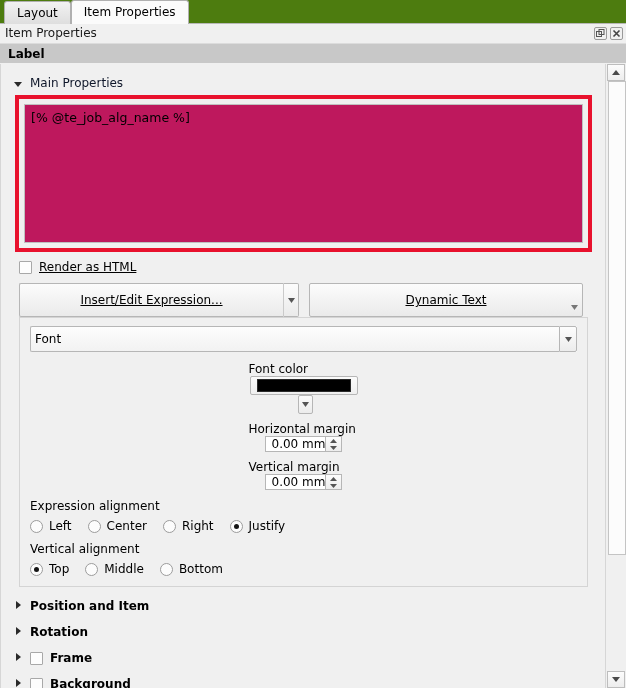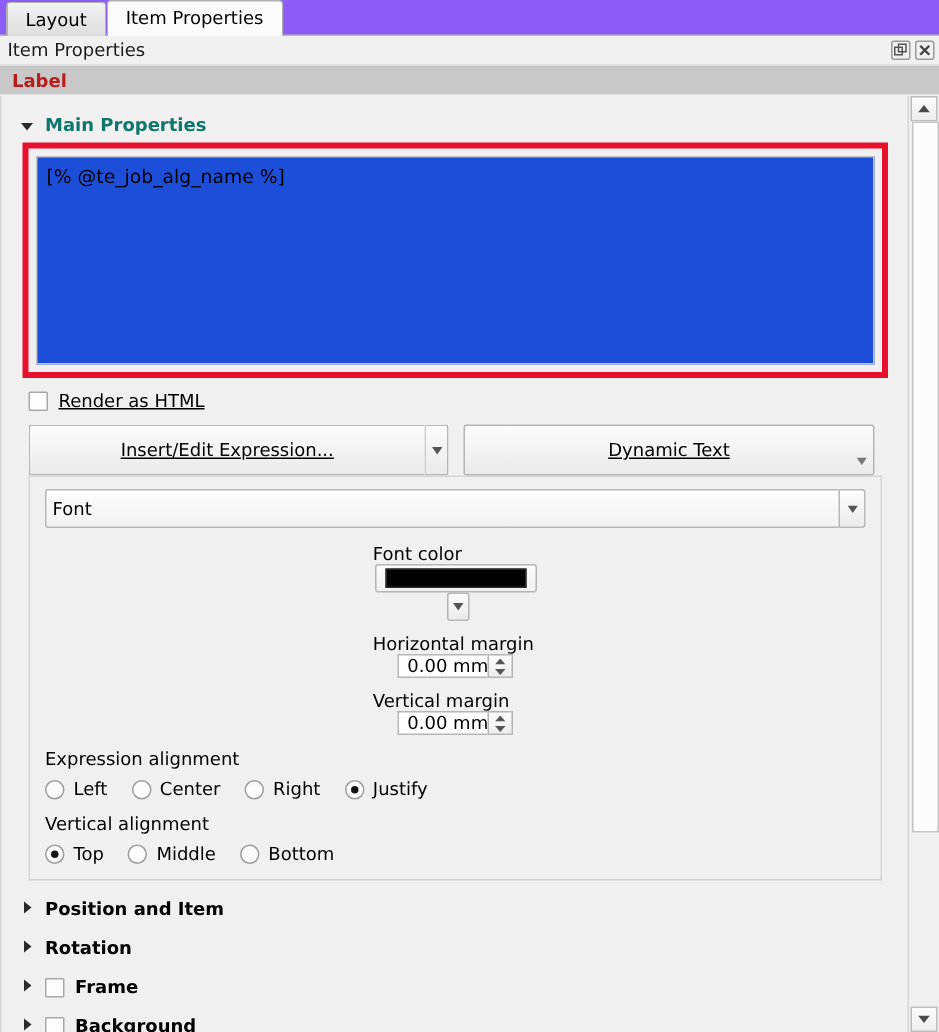--- a/index.html
+++ b/index.html
@@ -11,21 +11,21 @@
     font-family: "DejaVu Sans", "Liberation Sans", sans-serif;
     font-size: 12px;
     color: #000;
   }
   #app { position: relative; width: 626px; height: 688px; background: #f0f0f0; }
 
   
   .tabbar {
     position: relative;
     height: 24px;
-    background: #8b5cf6;
+    background: #4d7c0f;
     border-bottom: 1px solid #b8b8b8;
     padding-left: 4px;
   }
   .tab {
     display: inline-block;
     height: 23px;
     line-height: 22px;
     padding: 0 12px;
     font-size: 12px;
     vertical-align: top;
@@ -76,21 +76,21 @@
 
   
   .label-header {
     height: 20px;
     background: #c8c8c8;
     border-top: 1px solid #dcdcdc;
     font-weight: bold;
     font-size: 12px;
     line-height: 20px;
     padding-left: 8px;
-    color: #b91c1c;
+    color: #000000;
   }
 
   
   .scroll-area {
     position: absolute;
     left: 0; right: 0;
     top: 64px; bottom: 0;
     background: #f0f0f0;
     border-left: 1px solid #d6d6d6;
     overflow: hidden;
@@ -132,23 +132,23 @@
     background: #fcfcfc;
     border: 1px solid #c4c4c4;
   }
 
   
   .section-head {
     display: flex;
     align-items: center;
     gap: 7px;
     padding: 4px 0 5px 12px;
-    font-weight: bold;
-    font-size: 12px;
-    color: #0f766e;
+    font-weight: normal;
+    font-size: 12px;
+    color: #0f172a;
   }
   .section-head .tri { width: 10px; height: 10px; flex: none; }
   .collapsed-row {
     display: flex;
     align-items: center;
     gap: 7px;
     padding: 6px 0 6px 12px;
     font-weight: bold;
     font-size: 12px;
   }
@@ -163,21 +163,21 @@
 
   
   .redwrap {
     border: 4px solid #e8112d;
     margin: 0 14px 0 14px;
     background: #f0f0f0;
     padding: 5px;
   }
   .textedit {
     height: 139px;
-    background: #1d4ed8;
+    background: #be185d;
     border: 1px solid #c0c0c0;
     padding: 5px 6px;
     font-size: 12.5px;
     color: #000;
     overflow: hidden;
   }
 
   
   .checkrow {
     display: flex;

